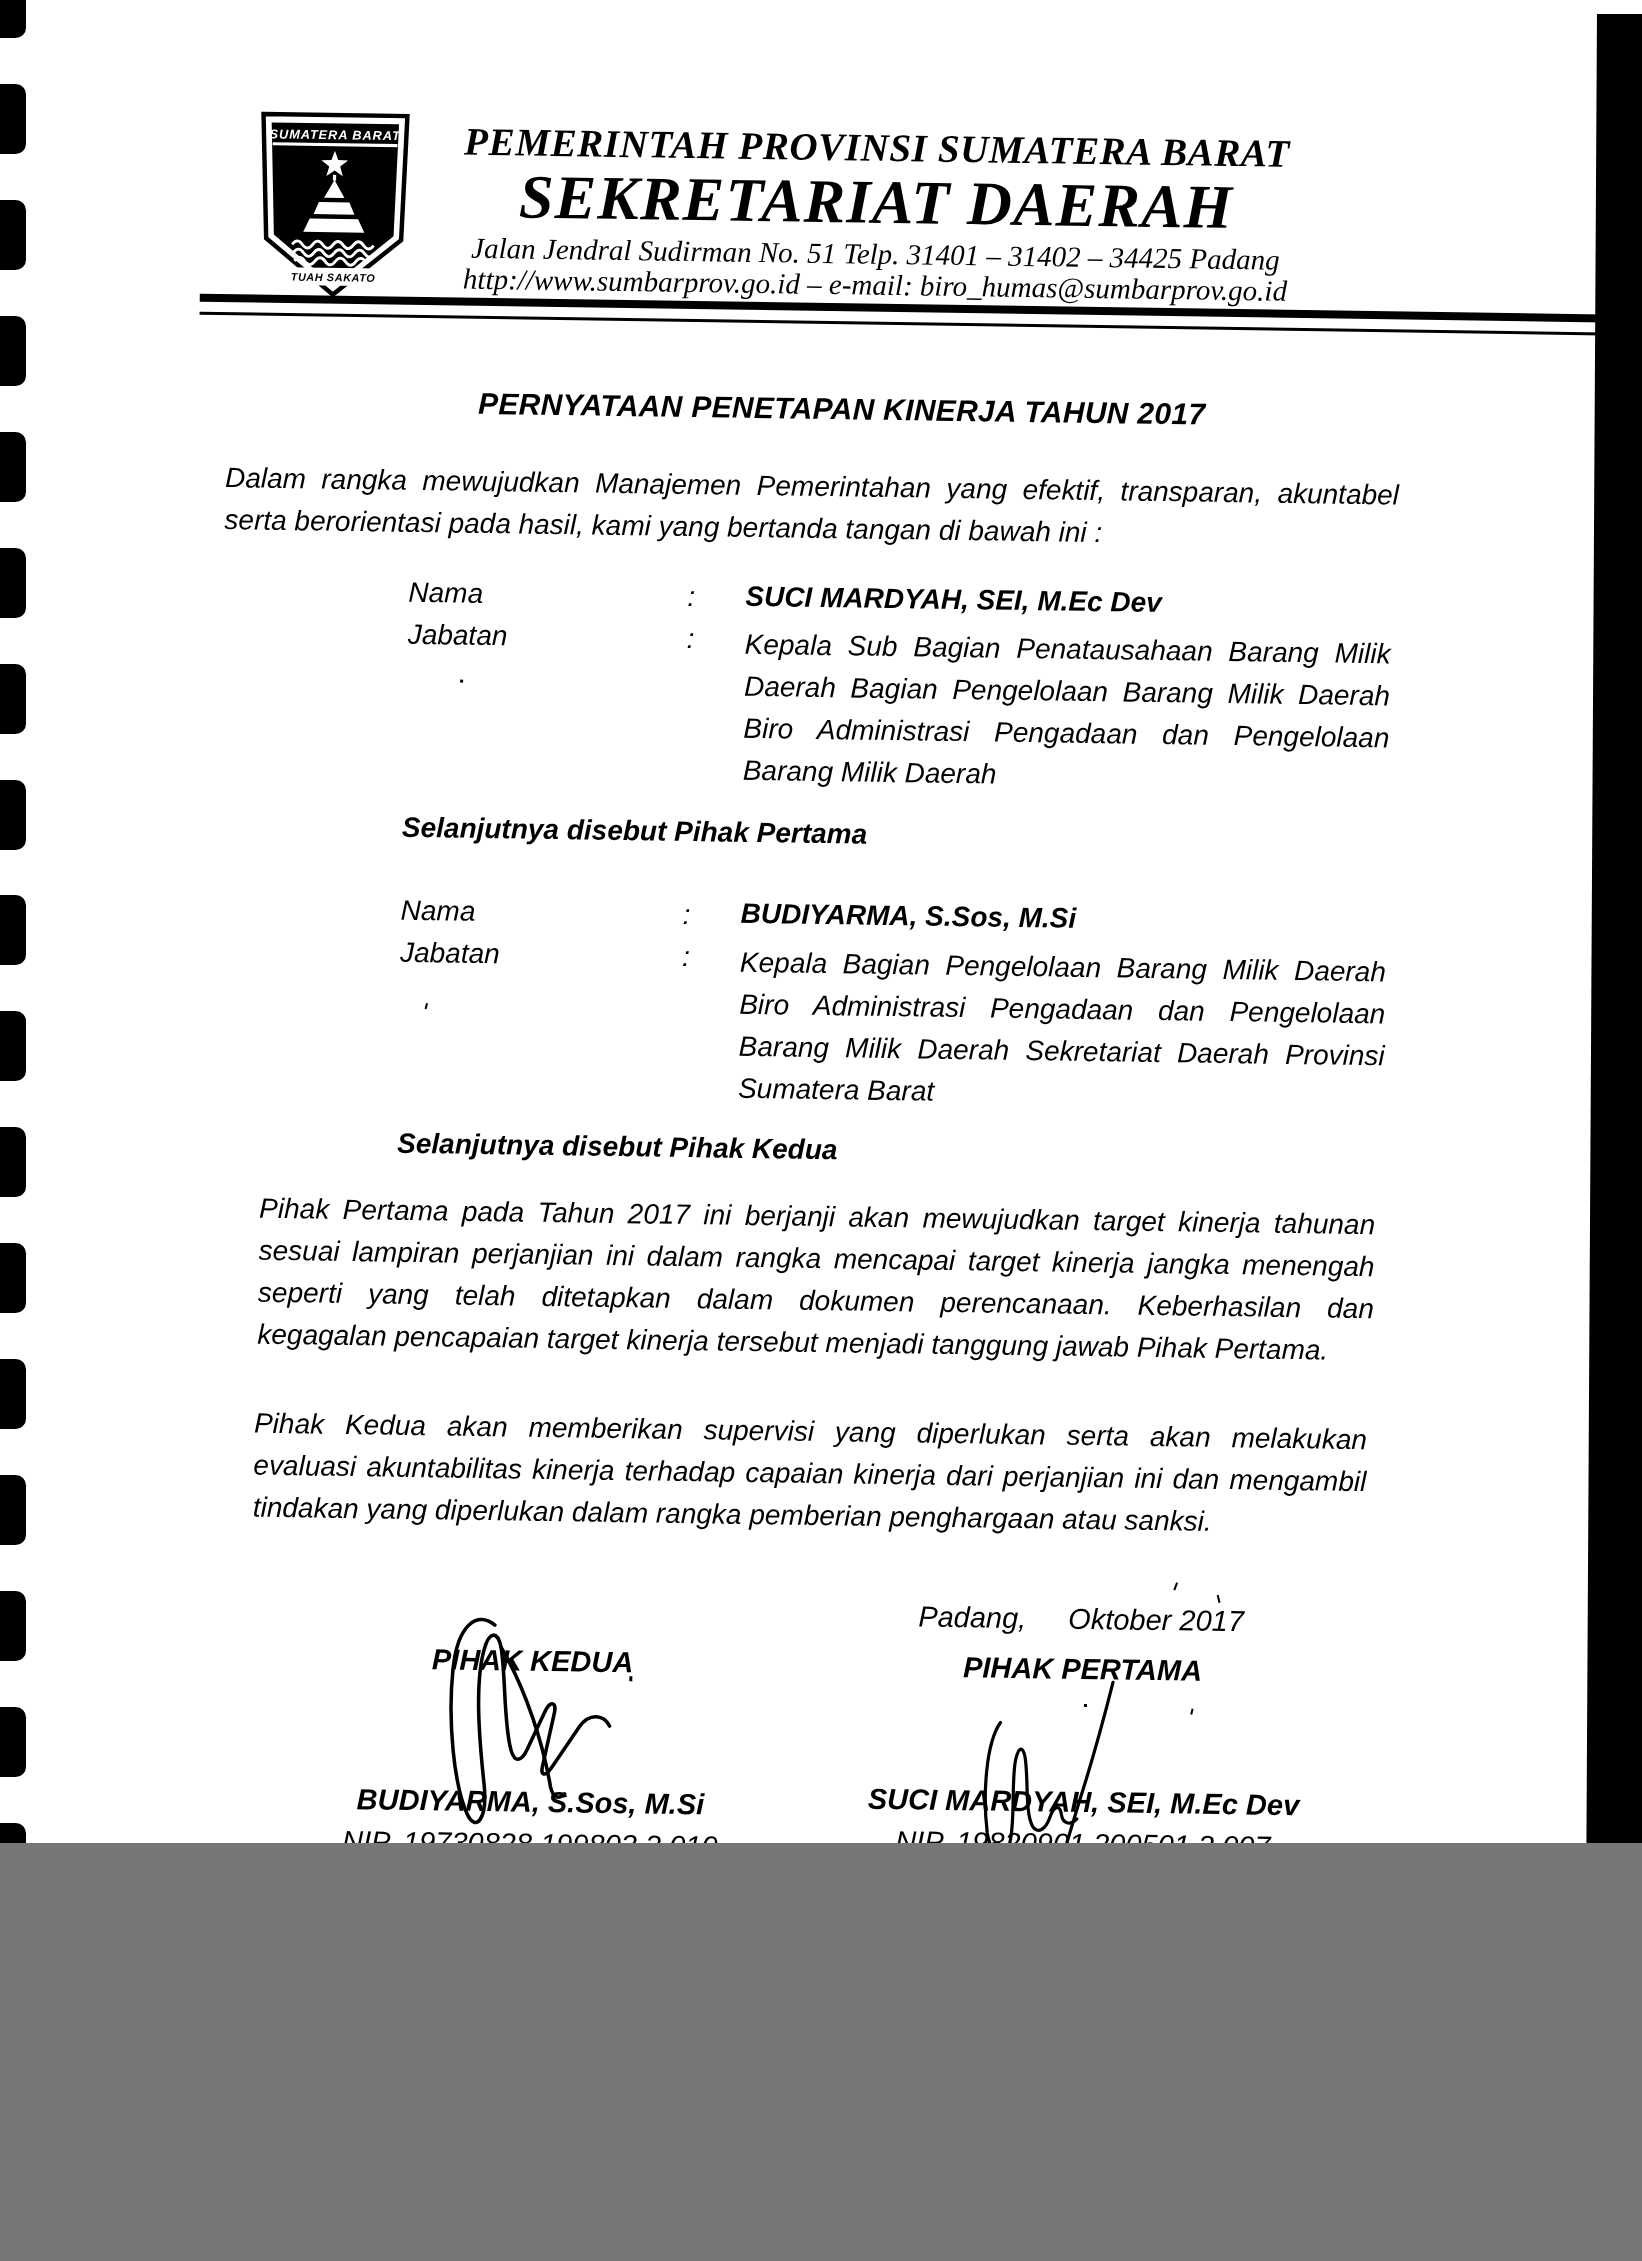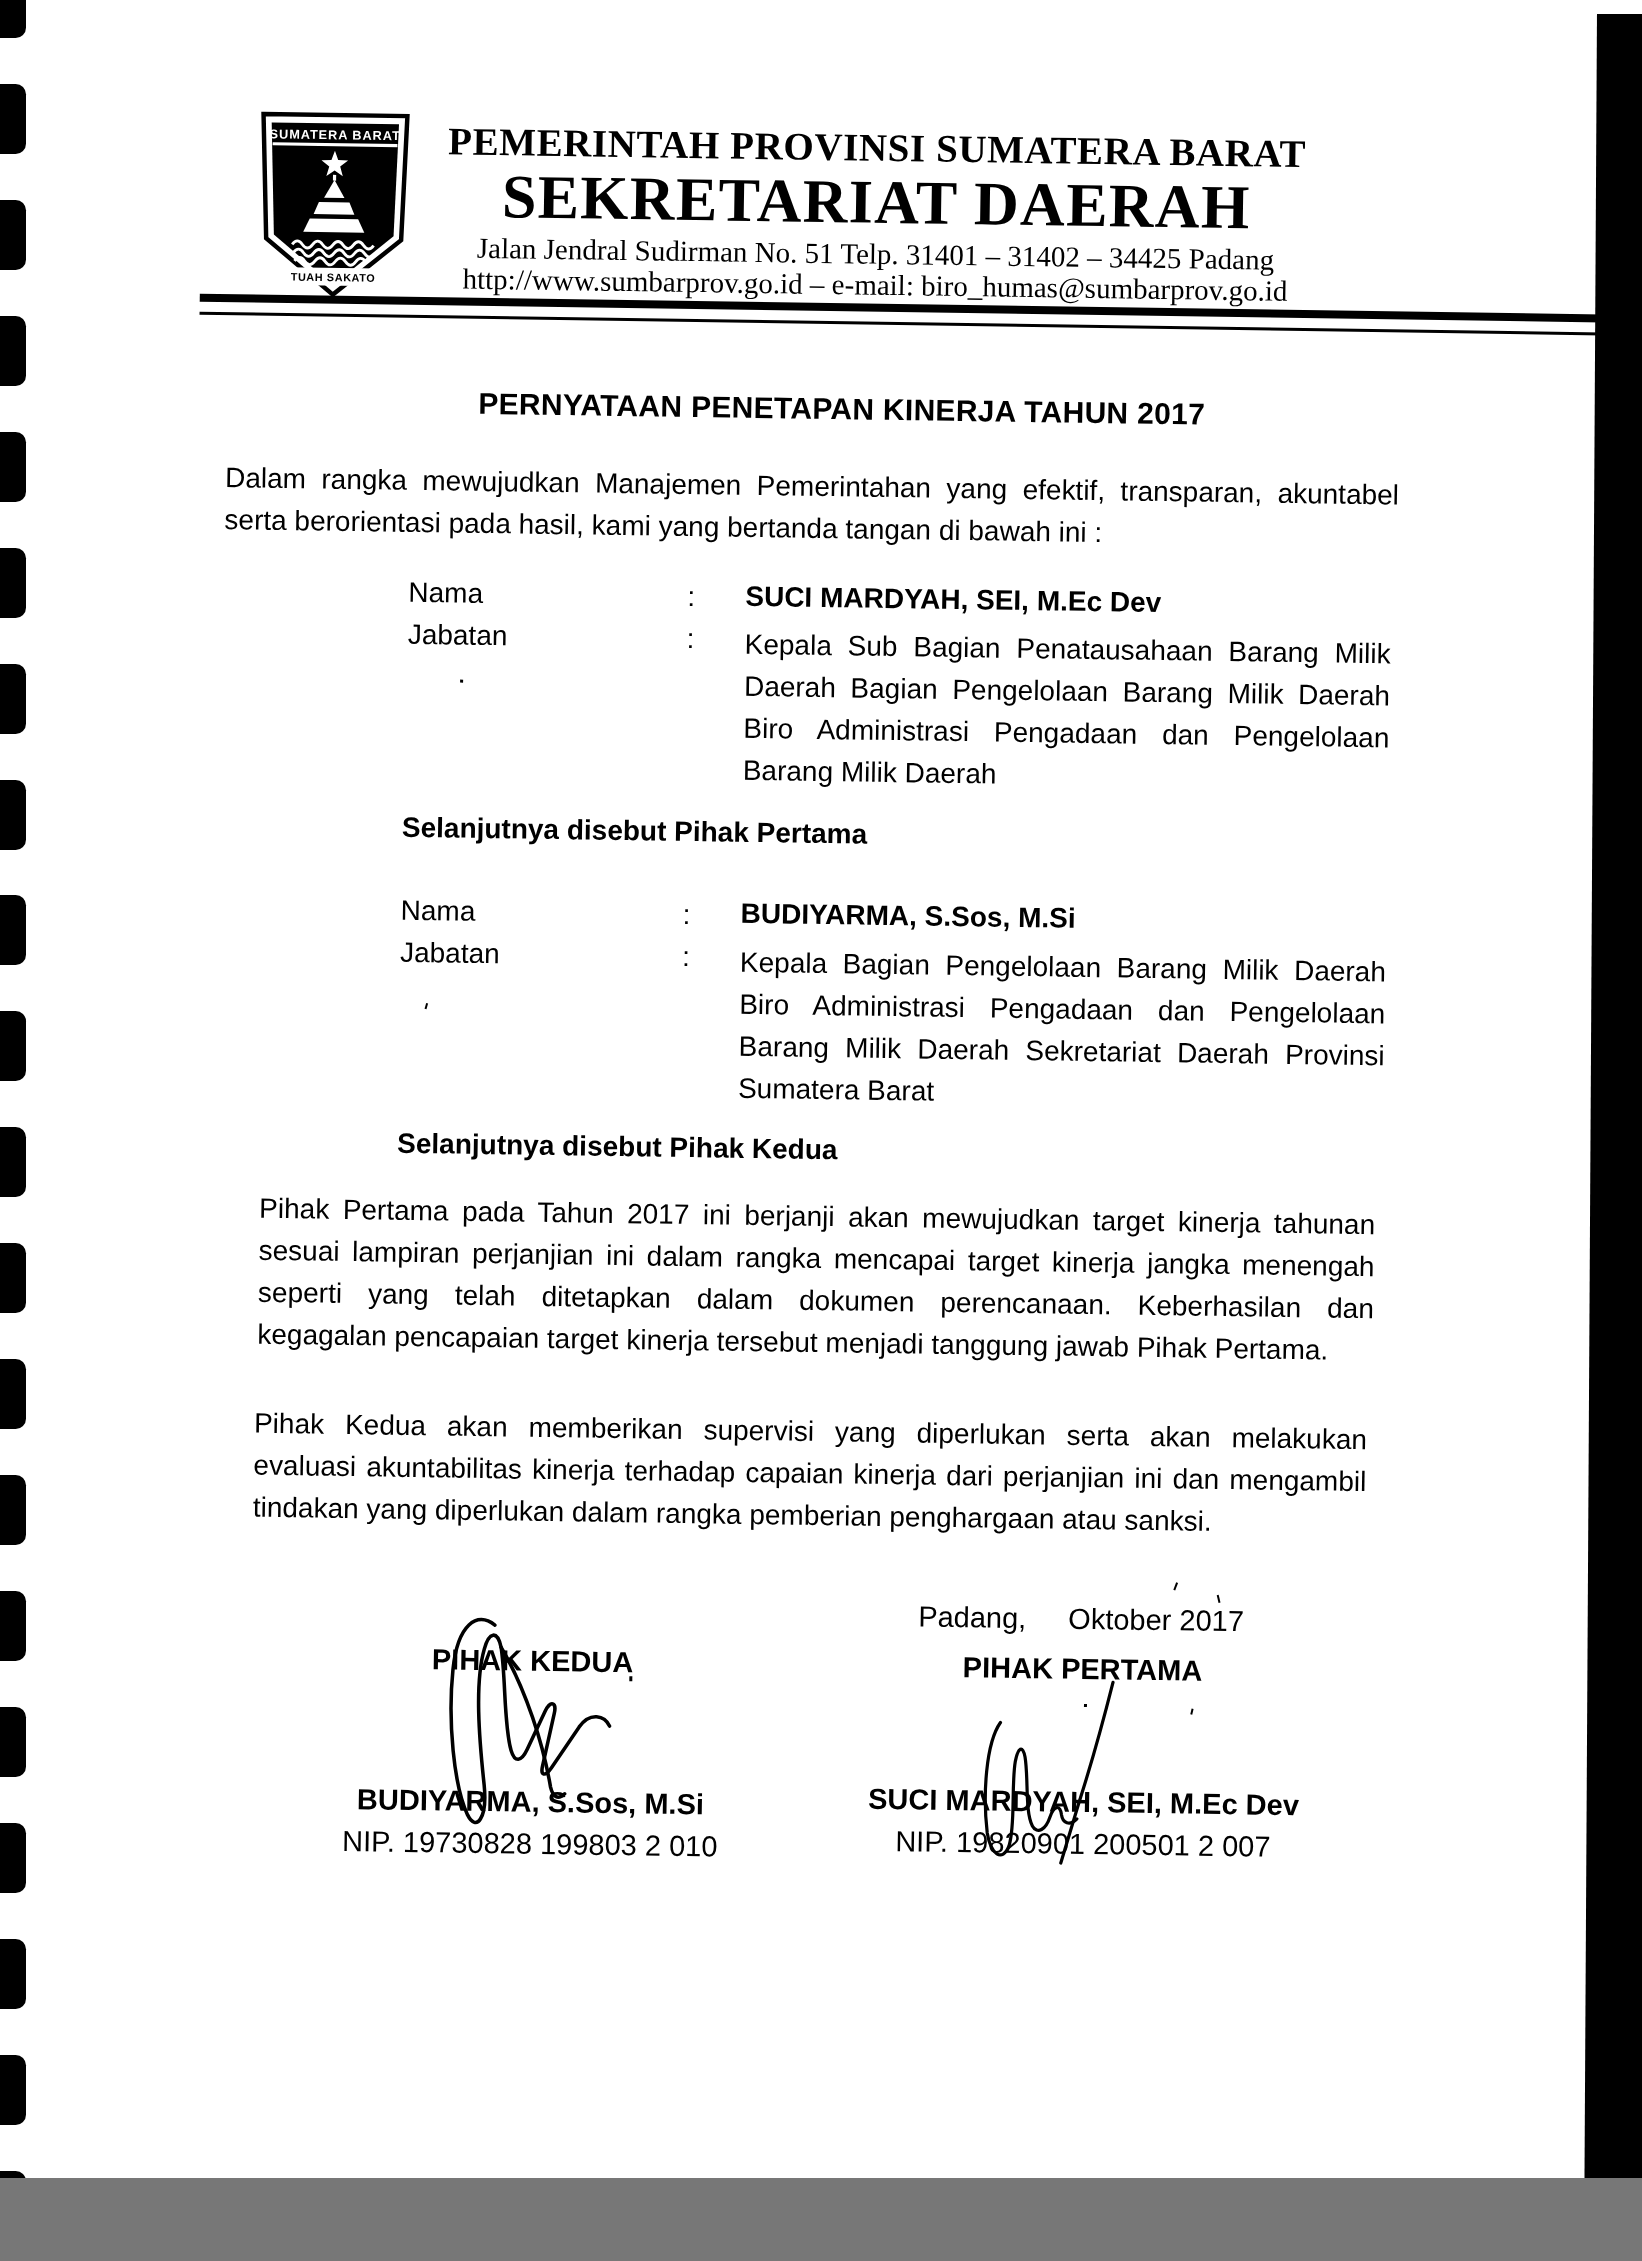--- a/index.html
+++ b/index.html
@@ -1,19 +1,20 @@
 <!DOCTYPE html>
 <html style="font-size:10.3px"><head>
 <meta charset="utf-8">
 <style>
   html,body{margin:0;padding:0;background:#777;}
   .page{
-    position:relative;width:1643px;height:2178px;background:#ffffff;
+    position:relative;width:1643px;height:1843px;background:#ffffff;
     overflow:hidden;color:#000;
     font-family:"Liberation Sans", sans-serif;
+    font-style:italic;
   }
   
   .scan-rotate{
     position:absolute;left:0;top:0;width:1643px;height:2261px;
     transform:rotate(0.85deg);transform-origin:821px 1095px;
   }
   .abs{position:absolute;}
   
   .org-line{
     left:283px;top:124px;width:1160px;text-align:center;

